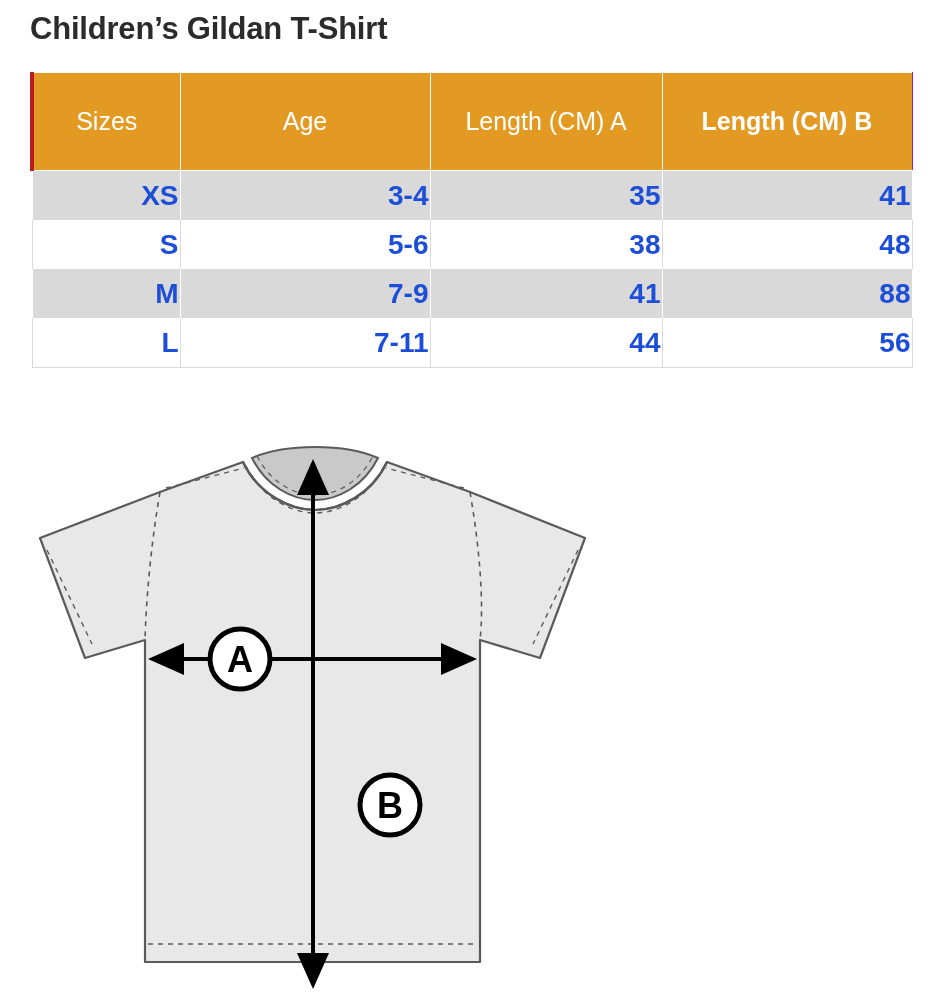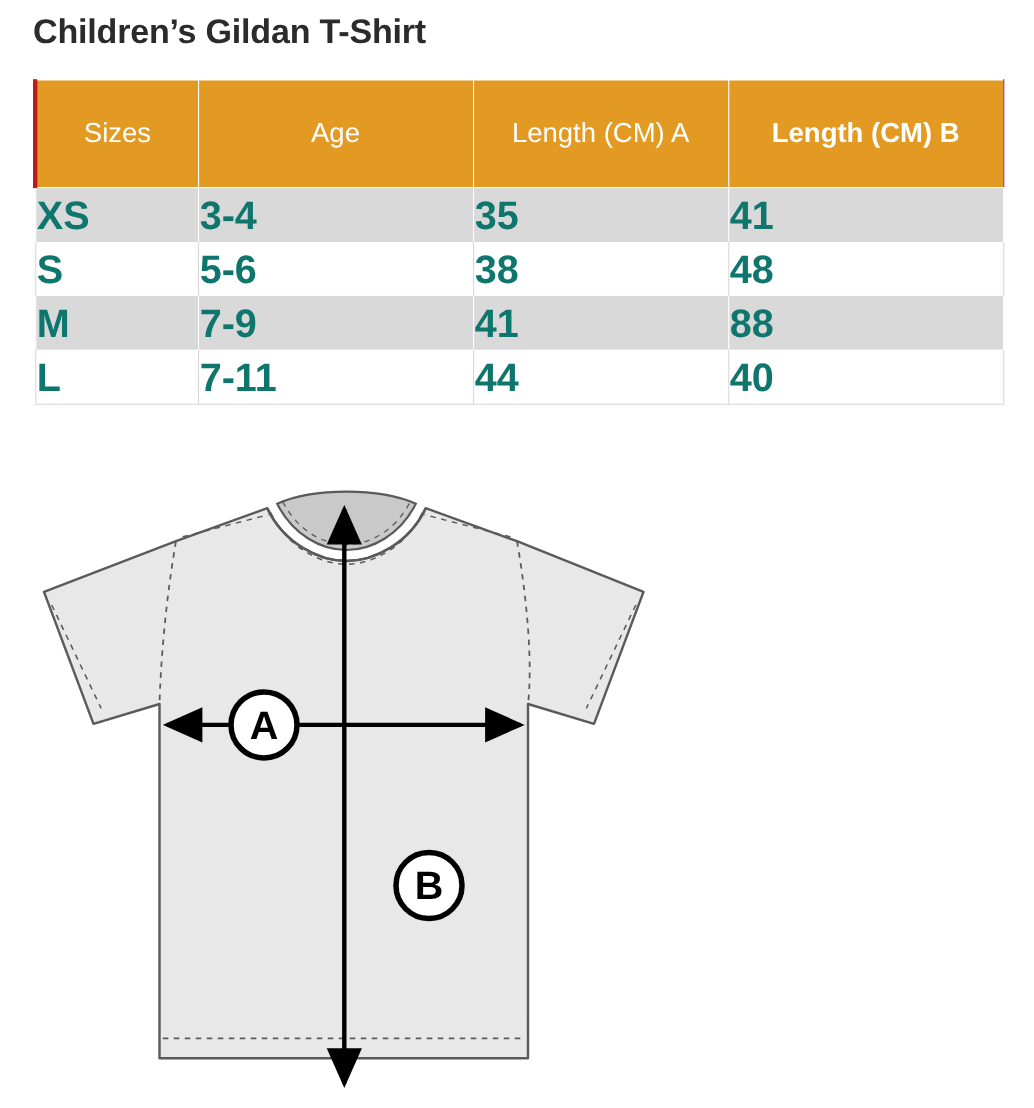--- a/index.html
+++ b/index.html
@@ -45,25 +45,25 @@
     font-weight: 400;
     font-size: 25px;
     height: 95px;
     border: 1px solid #ffffff;
     text-align: center;
     vertical-align: middle;
   }
   table.size-table th:first-child { border-left: 4px solid #b91c1c; }
   table.size-table th:last-child { border-right: 1px solid #a21caf; font-weight: bold; }
   table.size-table td {
-    font-size: 36px;
+    font-size: 28px;
     font-weight: bold;
-    color: #0f766e;
+    color: #1d4ed8;
     height: 47px;
-    text-align: left;
+    text-align: right;
     vertical-align: middle;
     border-left: 1px solid #ffffff;
     border-right: 1px solid #ffffff;
   }
   table.size-table tbody tr.odd td { background: #d9d9d9; }
   table.size-table tbody tr.even td { background: #ffffff; }
   table.size-table tbody tr.even td { border-left: 1px solid #d9d9d9; border-right: 1px solid #d9d9d9; }
   table.size-table tbody tr:last-child td { border-bottom: 1px solid #d9d9d9; }
   .col-sizes { width: 148px; }
   .col-age { width: 250px; }
@@ -118,21 +118,21 @@
       <tr class="odd">
         <td>M</td>
         <td>7-9</td>
         <td>41</td>
         <td>88</td>
       </tr>
       <tr class="even">
         <td>L</td>
         <td>7-11</td>
         <td>44</td>
-        <td>40</td>
+        <td>56</td>
       </tr>
     </tbody>
   </table>
 
   <div id="diagram">
     <svg width="940" height="567" viewBox="0 0 940 567" xmlns="http://www.w3.org/2000/svg">
 
       <g>
 
         <path d="M243 22

